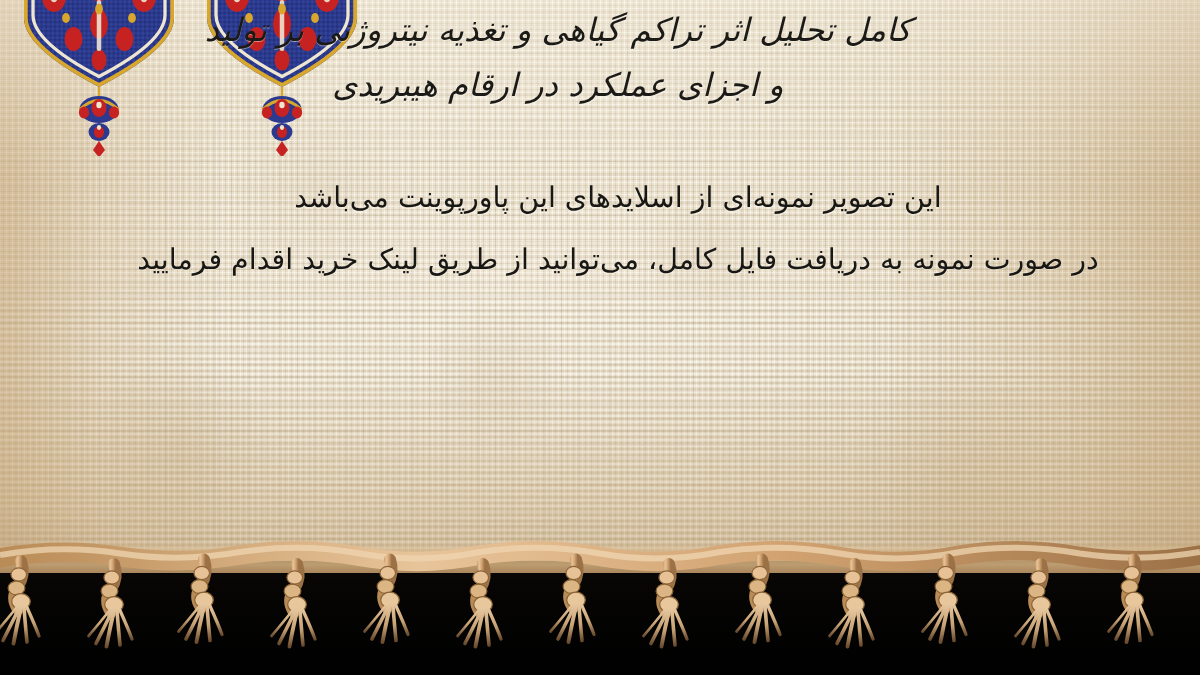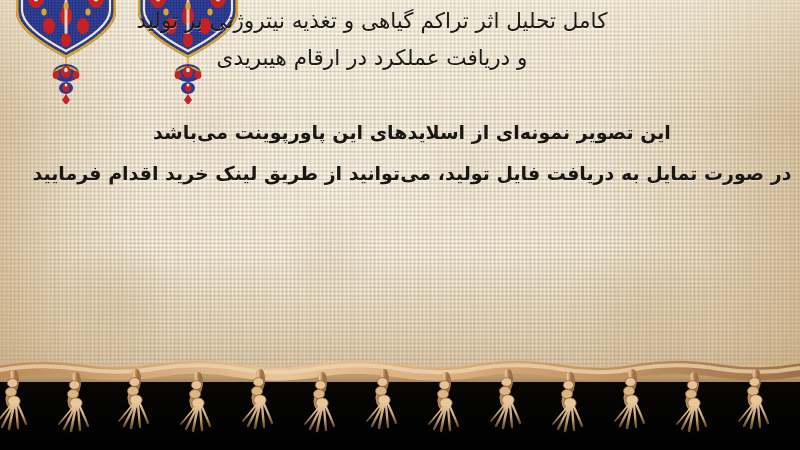--- a/index.html
+++ b/index.html
@@ -73,34 +73,35 @@
   .ornaments{position:absolute;left:0;top:-46px;width:270px;height:150px;}
   .ornament{position:absolute;top:0;width:120px;height:150px;}
   .ornament.o1{left:6px;}
   .ornament.o2{left:128px;}
 
   
   .title-block{
     position:absolute;left:0;top:2px;width:744px;
     text-align:center;
     direction:rtl;
+    font-style:italic;
   }
   .title-line{
     font-size:21.5px;line-height:37px;color:#1b1a17;
     font-weight:400;letter-spacing:0px;
     text-shadow:0 1px 0 rgba(255,252,242,.42);
     white-space:nowrap;
   }
   .body-block{
     position:absolute;left:0;top:112px;width:800px;
     text-align:center;direction:rtl;
   }
   .body-line{
     font-size:19px;line-height:41px;color:#181714;
-    font-weight:700;
+    font-weight:400;
     text-shadow:0 1px 0 rgba(255,252,242,.38);
     white-space:nowrap;
     padding-left:24px;
   }
 
   
   .fringe{position:absolute;left:0;bottom:0;width:800px;height:92px;}
   .black-band{
     position:absolute;left:0;bottom:0;width:800px;height:76px;
     background:linear-gradient(to bottom,#0b0907 0%,#060504 25%,#000 100%);
@@ -256,26 +257,26 @@
           <ellipse cx="60" cy="131" rx="1.4" ry="1.6" fill="#efe6d2"></ellipse>
           <path d="M60 140 l4 6 l-4 5 l-4 -5Z" fill="#c72222"></path>
         </g>
       </svg>
     </div>
 
   </div>
 
   <div class="title-block">
     <div class="title-line">کامل تحلیل اثر تراکم گیاهی و تغذیه نیتروژنی بر تولید</div>
-    <div class="title-line">و دریافت عملکرد در ارقام هیبریدی</div>
+    <div class="title-line">و اجزای عملکرد در ارقام هیبریدی</div>
   </div>
 
   <div class="body-block">
     <div class="body-line">این تصویر نمونه‌ای از اسلایدهای این پاورپوینت می‌باشد</div>
-    <div class="body-line">در صورت تمایل به دریافت فایل تولید، می‌توانید از طریق لینک خرید اقدام فرمایید</div>
+    <div class="body-line">در صورت نمونه به دریافت فایل کامل، می‌توانید از طریق لینک خرید اقدام فرمایید</div>
   </div>
 
   <div class="fringe">
     <div class="black-band"></div>
     <div class="fringe-edge"></div>
     <svg class="fringe-svg" viewBox="0 0 800 92" preserveAspectRatio="none" aria-hidden="true">
       <defs>
         <linearGradient id="cordg" x1="0" y1="0" x2="1" y2="0">
           <stop offset="0%" stop-color="#b98b56"></stop>
           <stop offset="35%" stop-color="#e8c49a"></stop>

